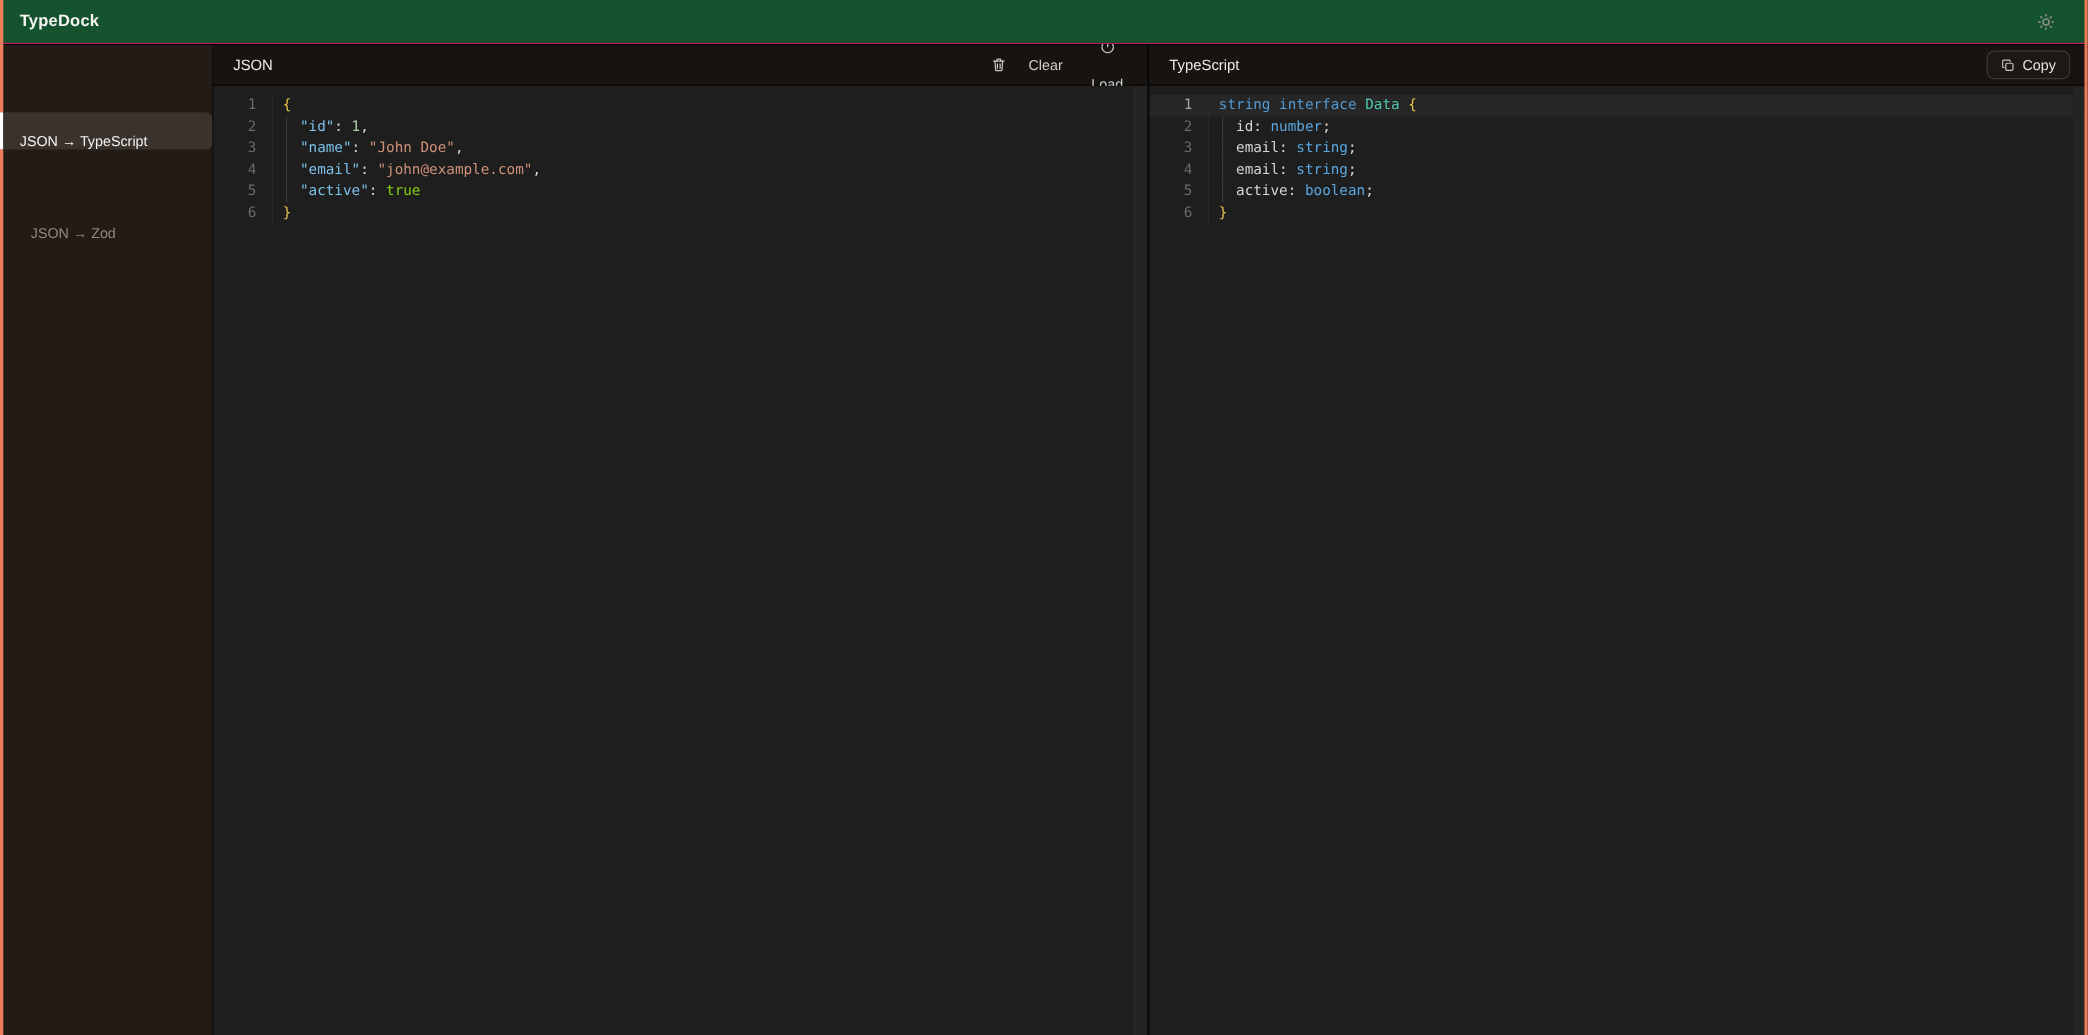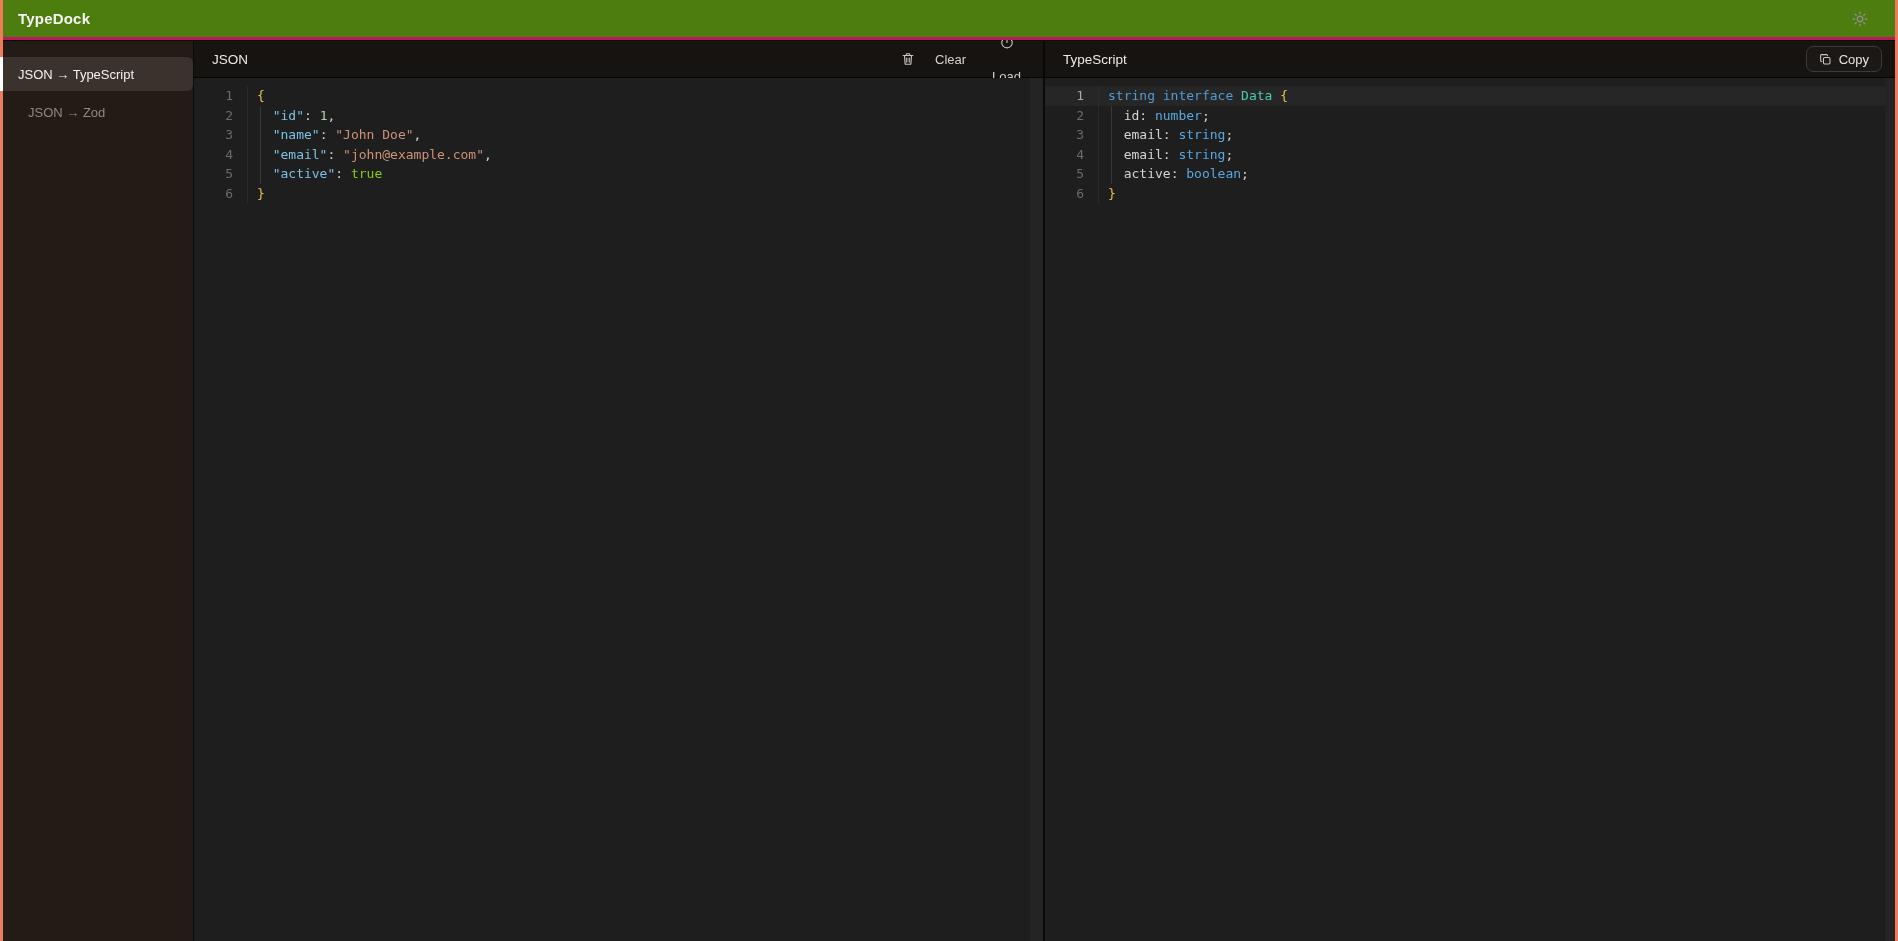--- a/index.html
+++ b/index.html
@@ -6,36 +6,36 @@
   * { margin:0; padding:0; box-sizing:border-box; }
   html,body { width:1898px; height:941px; overflow:hidden; background:#0a0909;
               font-family:"Liberation Sans", sans-serif; }
   .page { position:relative; width:1898px; height:941px; background:#0a0909; }
 
   
   .edge { position:absolute; top:0; bottom:0; width:3px; background:#ee7c5b; z-index:50; }
   .edge.left { left:0; } .edge.right { right:0; }
 
   
-  .appbar { position:absolute; left:0; right:0; top:0; height:40px; background:#4d7c0f;
-            border-bottom:3px solid #be185d; display:flex; align-items:center;
+  .appbar { position:absolute; left:0; right:0; top:0; height:40px; background:#14532d;
+            border-bottom:1px solid #be185d; display:flex; align-items:center;
             padding:0 26px 0 18px; z-index:10; }
   .appbar .title { color:#f5f4f3; font-size:15px; font-weight:bold; letter-spacing:.2px; }
   .appbar .spacer { flex:1; }
   .iconbtn { background:none; border:none; display:flex; align-items:center; justify-content:center;
              width:24px; height:24px; cursor:pointer; color:#8f8d8b; }
 
   
   .main { position:absolute; left:0; right:0; top:41px; bottom:0; display:flex; }
 
   
   .sidebar { width:194px; flex:0 0 194px; background:#221b16; border-right:1px solid #0d0b0a;
              padding-top:16px; display:flex; flex-direction:column; gap:4px; }
-  .side-item { height:34px; display:flex; align-items:center; padding:0 10px 0 28px;
-               font-size:13px; color:#90887f; cursor:pointer; position:relative; }
+  .side-item { height:34px; display:flex; align-items:flex-end; padding:0 10px 0 28px;
+               font-size:13px; color:#90887f; cursor:pointer; position:relative;margin-top:45px; }
   .side-item.active { background:#3a322c; color:#f4f1ef; font-weight:500;
                       border-left:3px solid #ffffff; padding-left:15px;
                       border-radius:0 6px 6px 0; z-index:60; }
 
   
   .panel { display:flex; flex-direction:column; min-width:0; }
   .panel.left  { width:849px; flex:0 0 849px; }
   .panel.right { flex:1; }
   .panel-gap { width:2px; flex:0 0 2px; background:#0a0909; }
 

